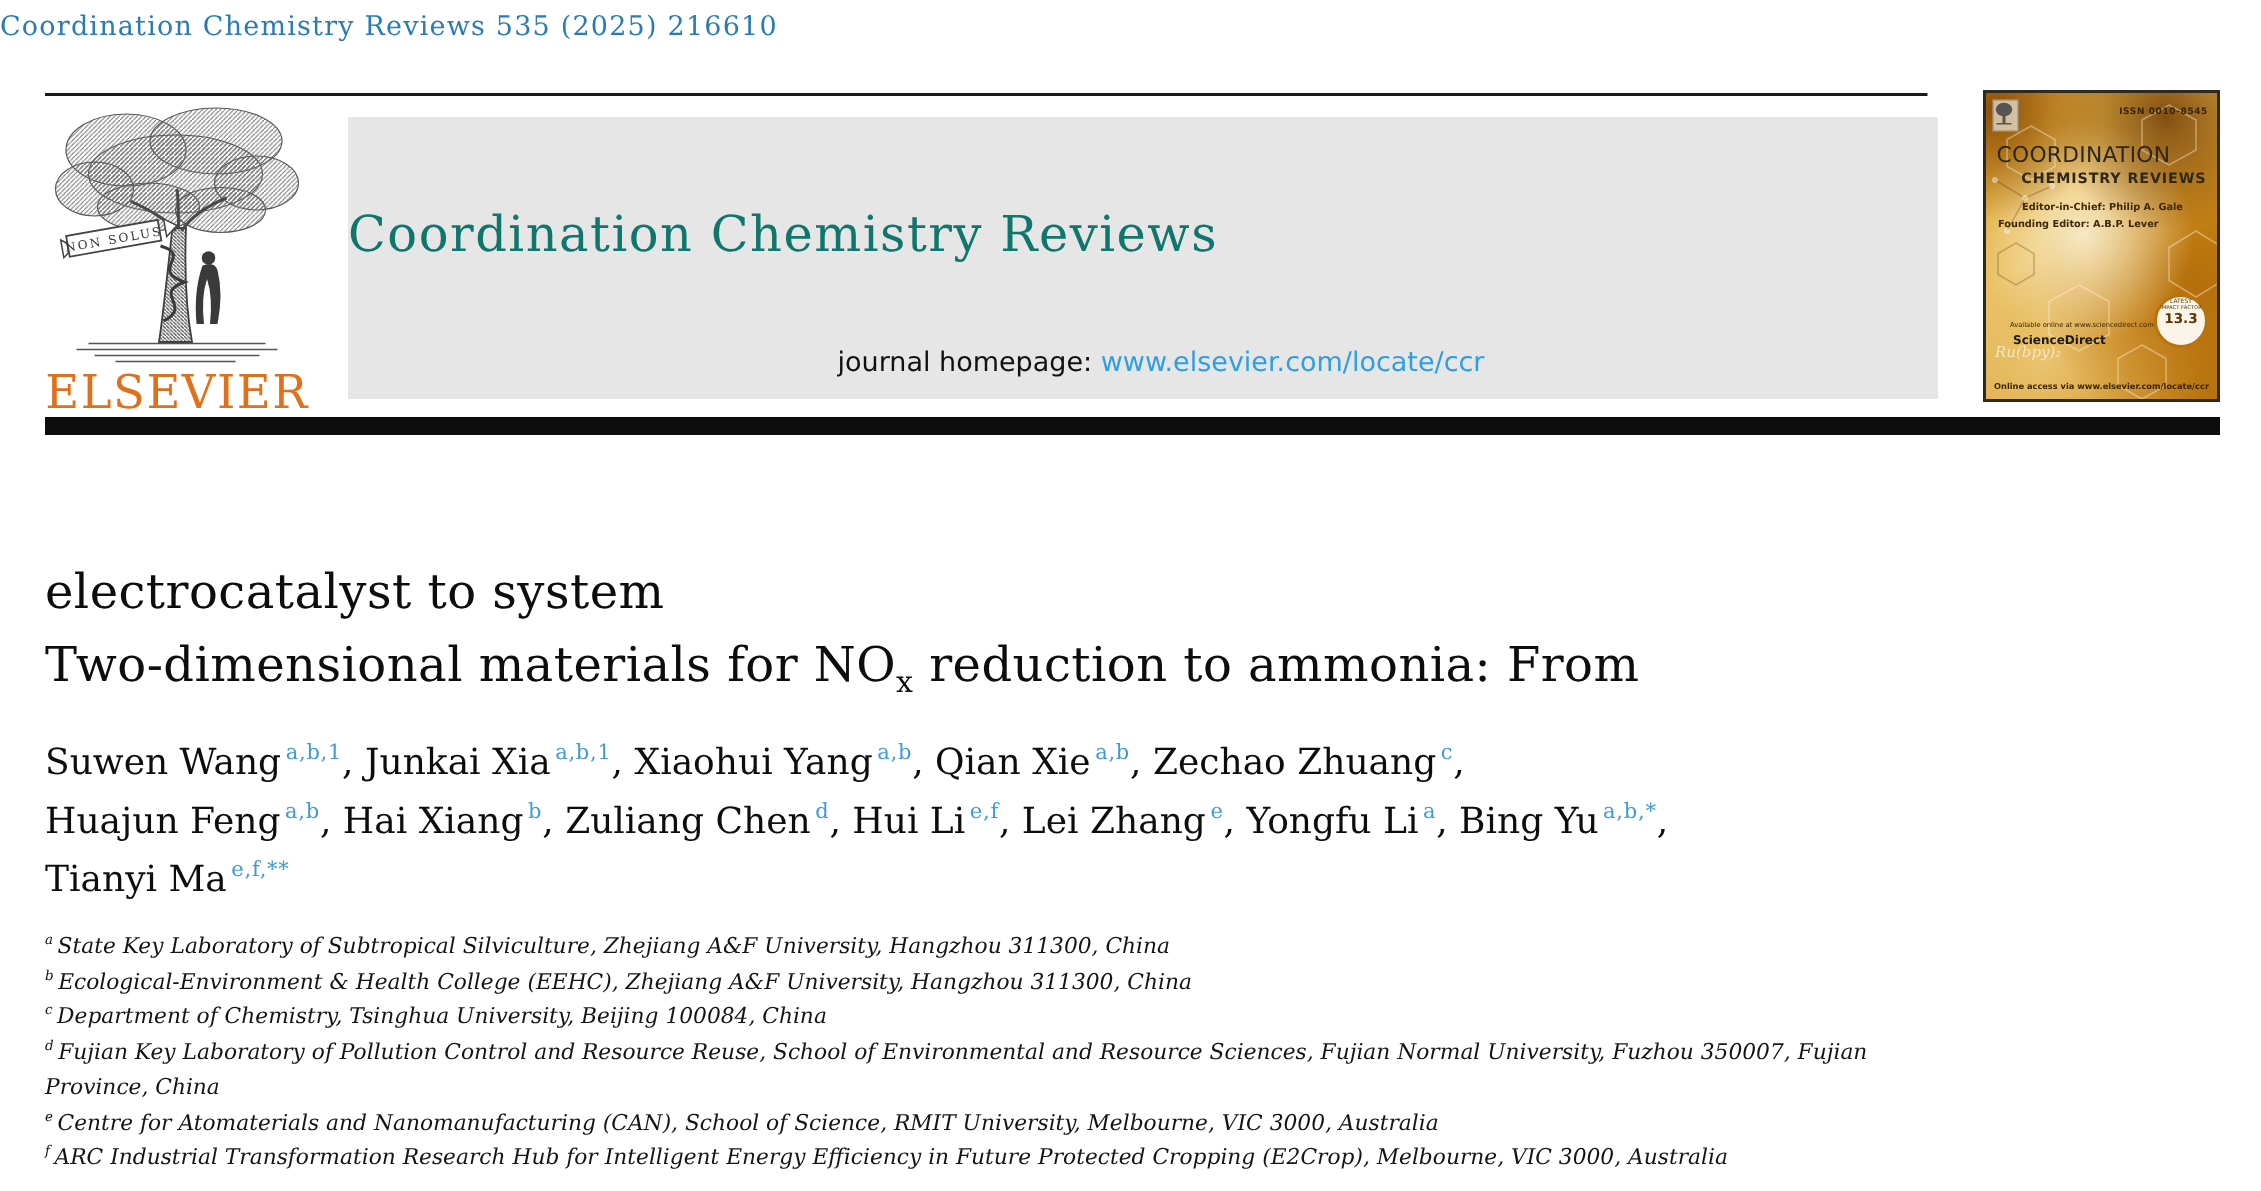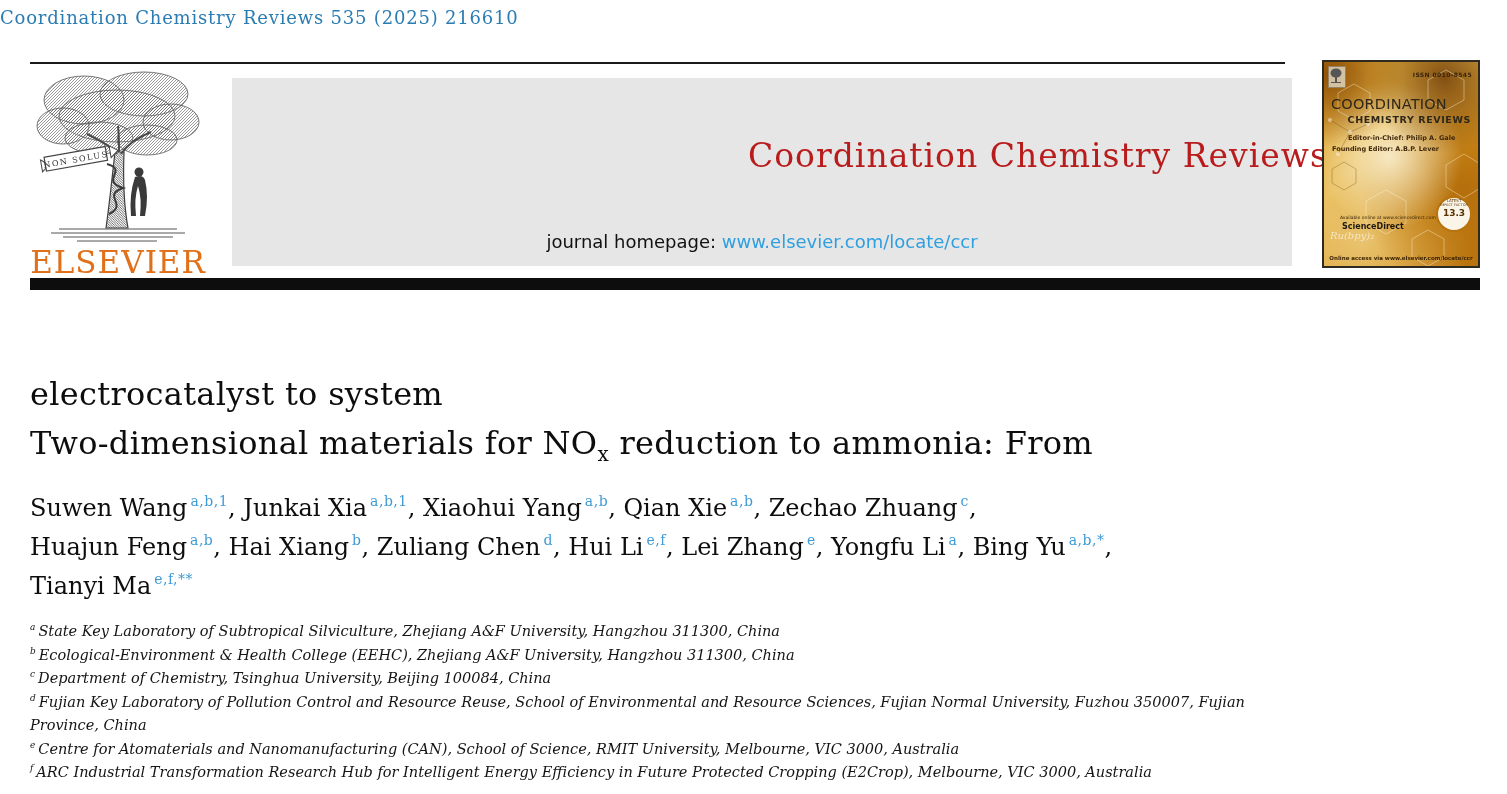--- a/index.html
+++ b/index.html
@@ -11,24 +11,24 @@
     font-size:18px;letter-spacing:0.8px;color:#2b7cb2;}
 
   
   .top-rule{position:absolute;left:30px;top:62px;width:1255px;height:2px;background:#1a1a1a;}
   .thick-bar{position:absolute;left:30px;top:278px;width:1450px;height:12px;background:#0d0d0d;}
 
   
   .masthead{position:absolute;left:232px;top:78px;width:1060px;height:188px;background:#e6e6e6;}
   .contents-line{position:absolute;top:12px;width:100%;text-align:center;font-size:18px;color:#111;}
   .contents-line a{color:#55a6da;text-decoration:none;}
-  .journal-title{position:absolute;top:58px;width:100%;text-align:right;
-    font-size:33px;letter-spacing:1px;font-weight:normal;color:#b91c1c;margin:0;padding-left:36px;}
+  .journal-title{position:absolute;top:58px;width:100%;text-align:left;
+    font-size:33px;letter-spacing:1px;font-weight:normal;color:#0f766e;margin:0;}
   .homepage-line{position:absolute;bottom:14px;width:100%;text-align:center;
-    font-family:"DejaVu Sans",sans-serif;font-size:18px;color:#111;}
+    font-family:"DejaVu Sans",sans-serif;font-size:18px;color:#111;margin-left:12px;}
   .homepage-line a{color:#2e9fe0;text-decoration:none;}
 
   
   .logo-block{position:absolute;left:28px;top:68px;width:180px;height:212px;}
   .logo-block svg.tree{display:block;margin:0 auto;}
   .elsevier-word{margin-top:0;text-align:center;font-size:31px;letter-spacing:1px;
     color:#e0701a;font-family:"DejaVu Serif",serif;}
 
   
   .cover{position:absolute;left:1322px;top:60px;width:158px;height:208px;box-sizing:border-box;

